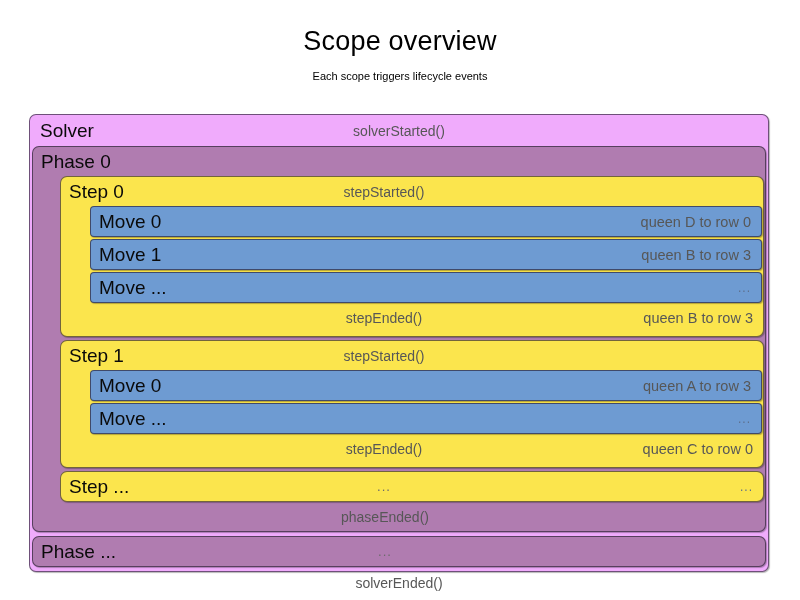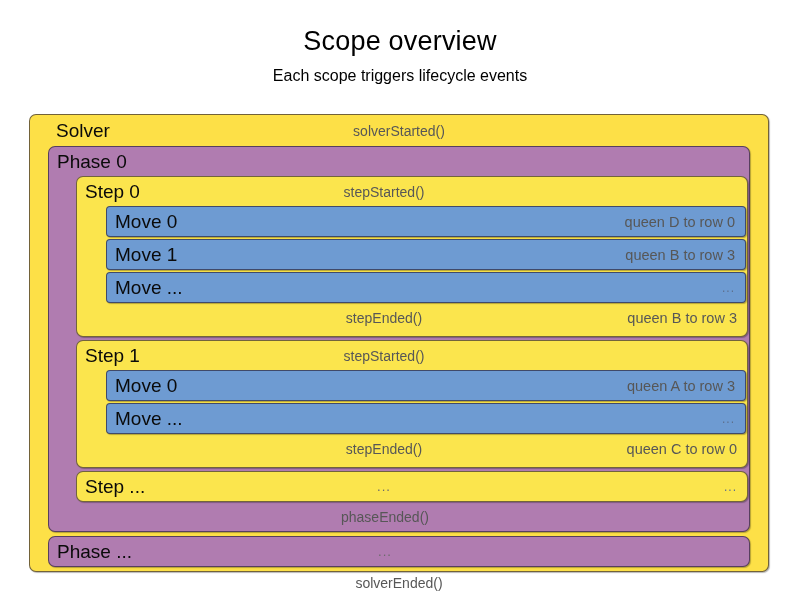--- a/index.html
+++ b/index.html
@@ -23,21 +23,21 @@
     padding-top: 18px;
   }
   .main-title {
     font-size: 27px;
     font-weight: normal;
     line-height: 46px;
     color: #000000;
     letter-spacing: 0.2px;
   }
   .sub-title {
-    font-size: 16px;
+    font-size: 11px;
     font-weight: normal;
     line-height: 18px;
     color: #000000;
     margin-top: 3px;
   }
 
   
   .diagram {
     position: absolute;
     left: 29px;
@@ -48,21 +48,21 @@
   }
 
   
   .scope {
     box-sizing: border-box;
     border-radius: 7px;
     border: 1px solid rgba(40,30,50,0.65);
     box-shadow: 1px 1px 1px rgba(0,0,0,0.28);
     position: relative;
   }
-  .scope.solver  { background: #fde047; width: 100%; height: 100%; padding: 0 18px; }
+  .scope.solver  { background: #f0abfc; width: 100%; height: 100%; padding: 0 2px; }
   .scope.phase   { background: #B07CB0; margin: 0 0 0 0; }
   .scope.step    { background: #FBE54D; }
   .scope.move    { background: #6E9BD2; border-radius: 4px; }
 
   
   .row {
     position: relative;
     height: 29px;
     display: block;
     box-sizing: border-box;

